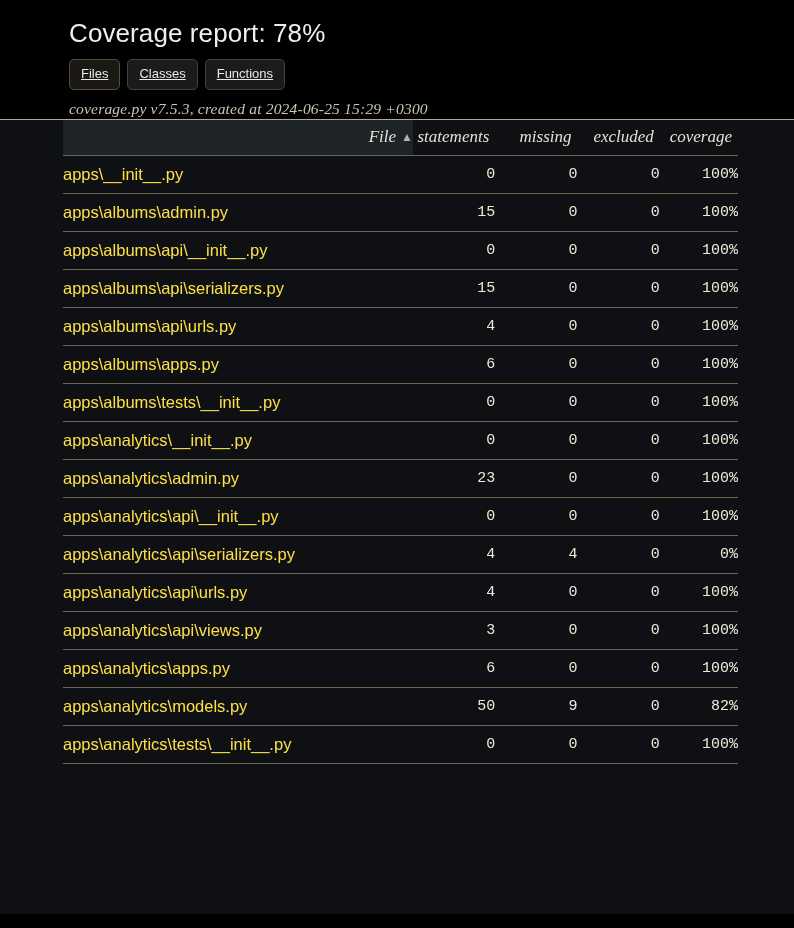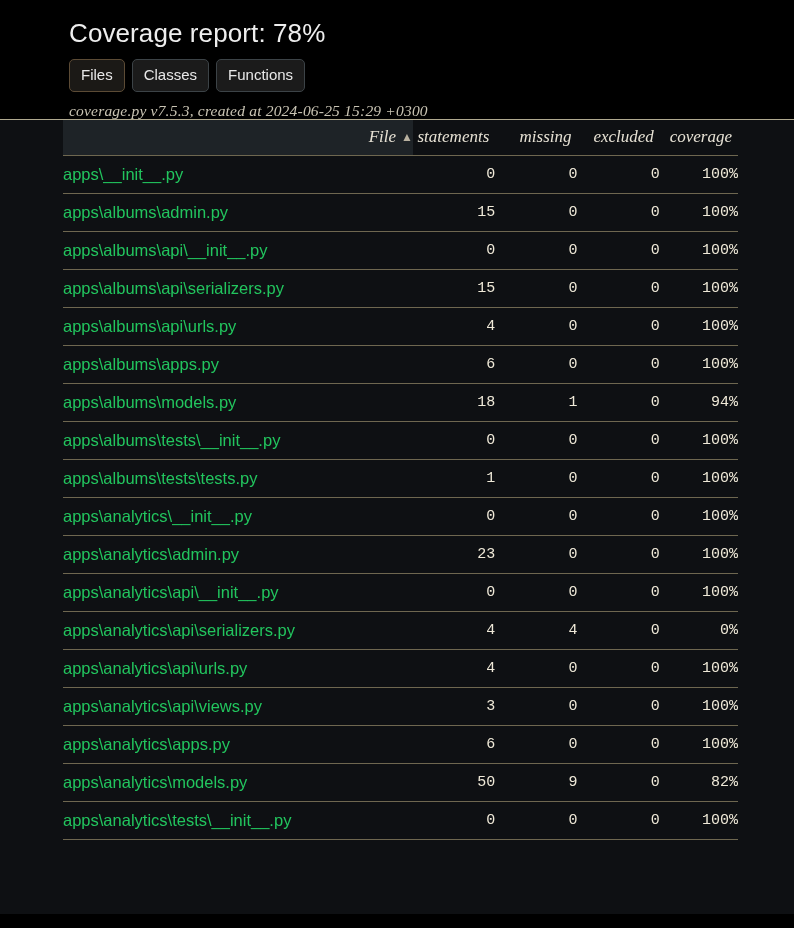--- a/index.html
+++ b/index.html
@@ -35,29 +35,30 @@
     letter-spacing: 0.1px;
   }
   #view-tabs {
     display: flex;
     gap: 7px;
     margin-bottom: 10px;
   }
   .tab-button {
     display: inline-block;
     font-family: "Liberation Sans", sans-serif;
-    font-size: 15px;
+    font-size: 13px;
     line-height: 1;
     padding: 7px 11px 9px 11px;
     border-radius: 5px;
     background: #1b1b1b;
     border: 1px solid #3c4347;
     color: #e8e8e8;
     cursor: pointer;
     box-sizing: border-box;
+    text-decoration: underline;
   }
   .tab-button.is-active {
     border-color: #5c4b35;
     background: #1b1916;
   }
   #report-meta {
     font-family: Liberation Serif, serif;
     font-style: italic;
     font-size: 15.5px;
     color: #c9c4b4;
@@ -124,21 +125,21 @@
   }
   td.td-file {
     padding-left: 8px;
     font-family: "Liberation Sans", sans-serif;
     font-size: 16.5px;
     color: #e9e9e9;
     white-space: nowrap;
     overflow: hidden;
   }
   td.td-file a {
-    color: #22c55e;
+    color: #fde047;
     text-decoration: none;
   }
   td.td-num {
     text-align: right;
     padding-right: 6px;
     font-family: "Liberation Mono", monospace;
     font-size: 15px;
     color: #efe9d8;
     vertical-align: top;
     padding-top: 3px;
@@ -216,36 +217,22 @@
           <td class="td-num">100%</td>
         </tr>
         <tr>
           <td class="td-file"><a>apps\albums\apps.py</a></td>
           <td class="td-num">6</td>
           <td class="td-num">0</td>
           <td class="td-num">0</td>
           <td class="td-num">100%</td>
         </tr>
         <tr>
-          <td class="td-file"><a>apps\albums\models.py</a></td>
-          <td class="td-num">18</td>
-          <td class="td-num">1</td>
-          <td class="td-num">0</td>
-          <td class="td-num">94%</td>
-        </tr>
-        <tr>
           <td class="td-file"><a>apps\albums\tests\__init__.py</a></td>
           <td class="td-num">0</td>
-          <td class="td-num">0</td>
-          <td class="td-num">0</td>
-          <td class="td-num">100%</td>
-        </tr>
-        <tr>
-          <td class="td-file"><a>apps\albums\tests\tests.py</a></td>
-          <td class="td-num">1</td>
           <td class="td-num">0</td>
           <td class="td-num">0</td>
           <td class="td-num">100%</td>
         </tr>
         <tr>
           <td class="td-file"><a>apps\analytics\__init__.py</a></td>
           <td class="td-num">0</td>
           <td class="td-num">0</td>
           <td class="td-num">0</td>
           <td class="td-num">100%</td>

